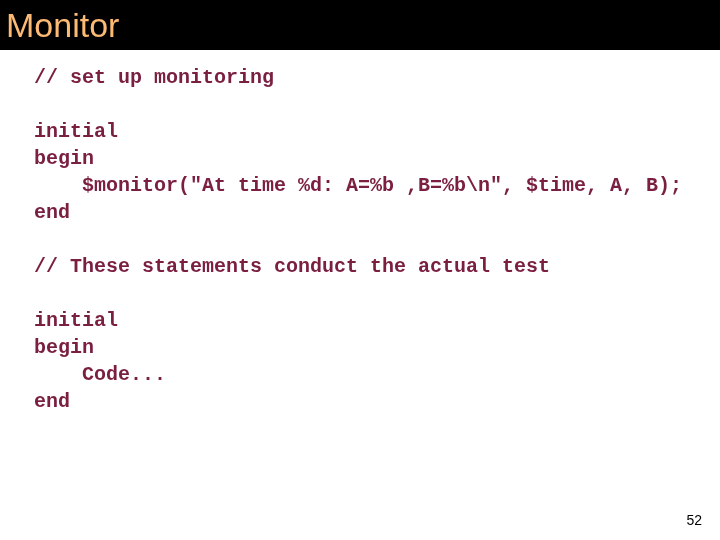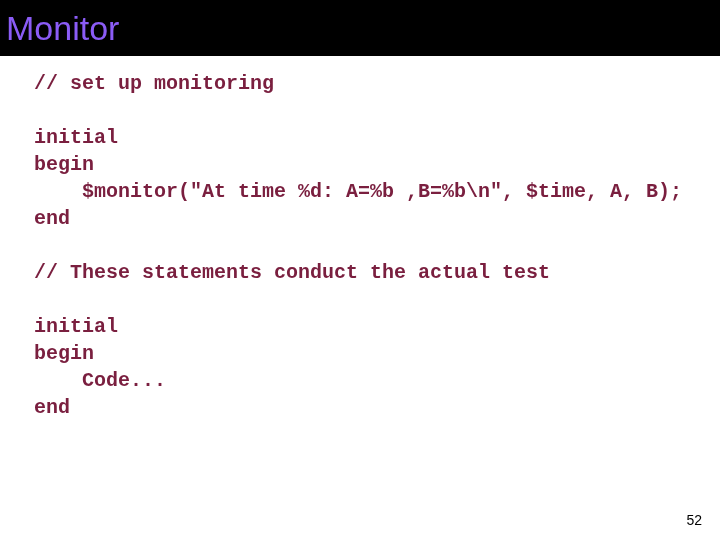--- a/index.html
+++ b/index.html
@@ -7,22 +7,22 @@
     padding: 0;
     width: 720px;
     height: 540px;
     background: #ffffff;
     font-family: Arial, Helvetica, sans-serif;
     position: relative;
     overflow: hidden;
   }
   .title-bar {
     background: #000000;
-    color: #8b5cf6;
-    height: 56px;
+    color: #fdba74;
+    height: 50px;
     display: flex;
     align-items: center;
     padding-left: 6px;
   }
   .title-bar h1 {
     margin: 0;
     font-size: 34px;
     font-weight: 400;
     font-family: Arial, Helvetica, sans-serif;
   }

